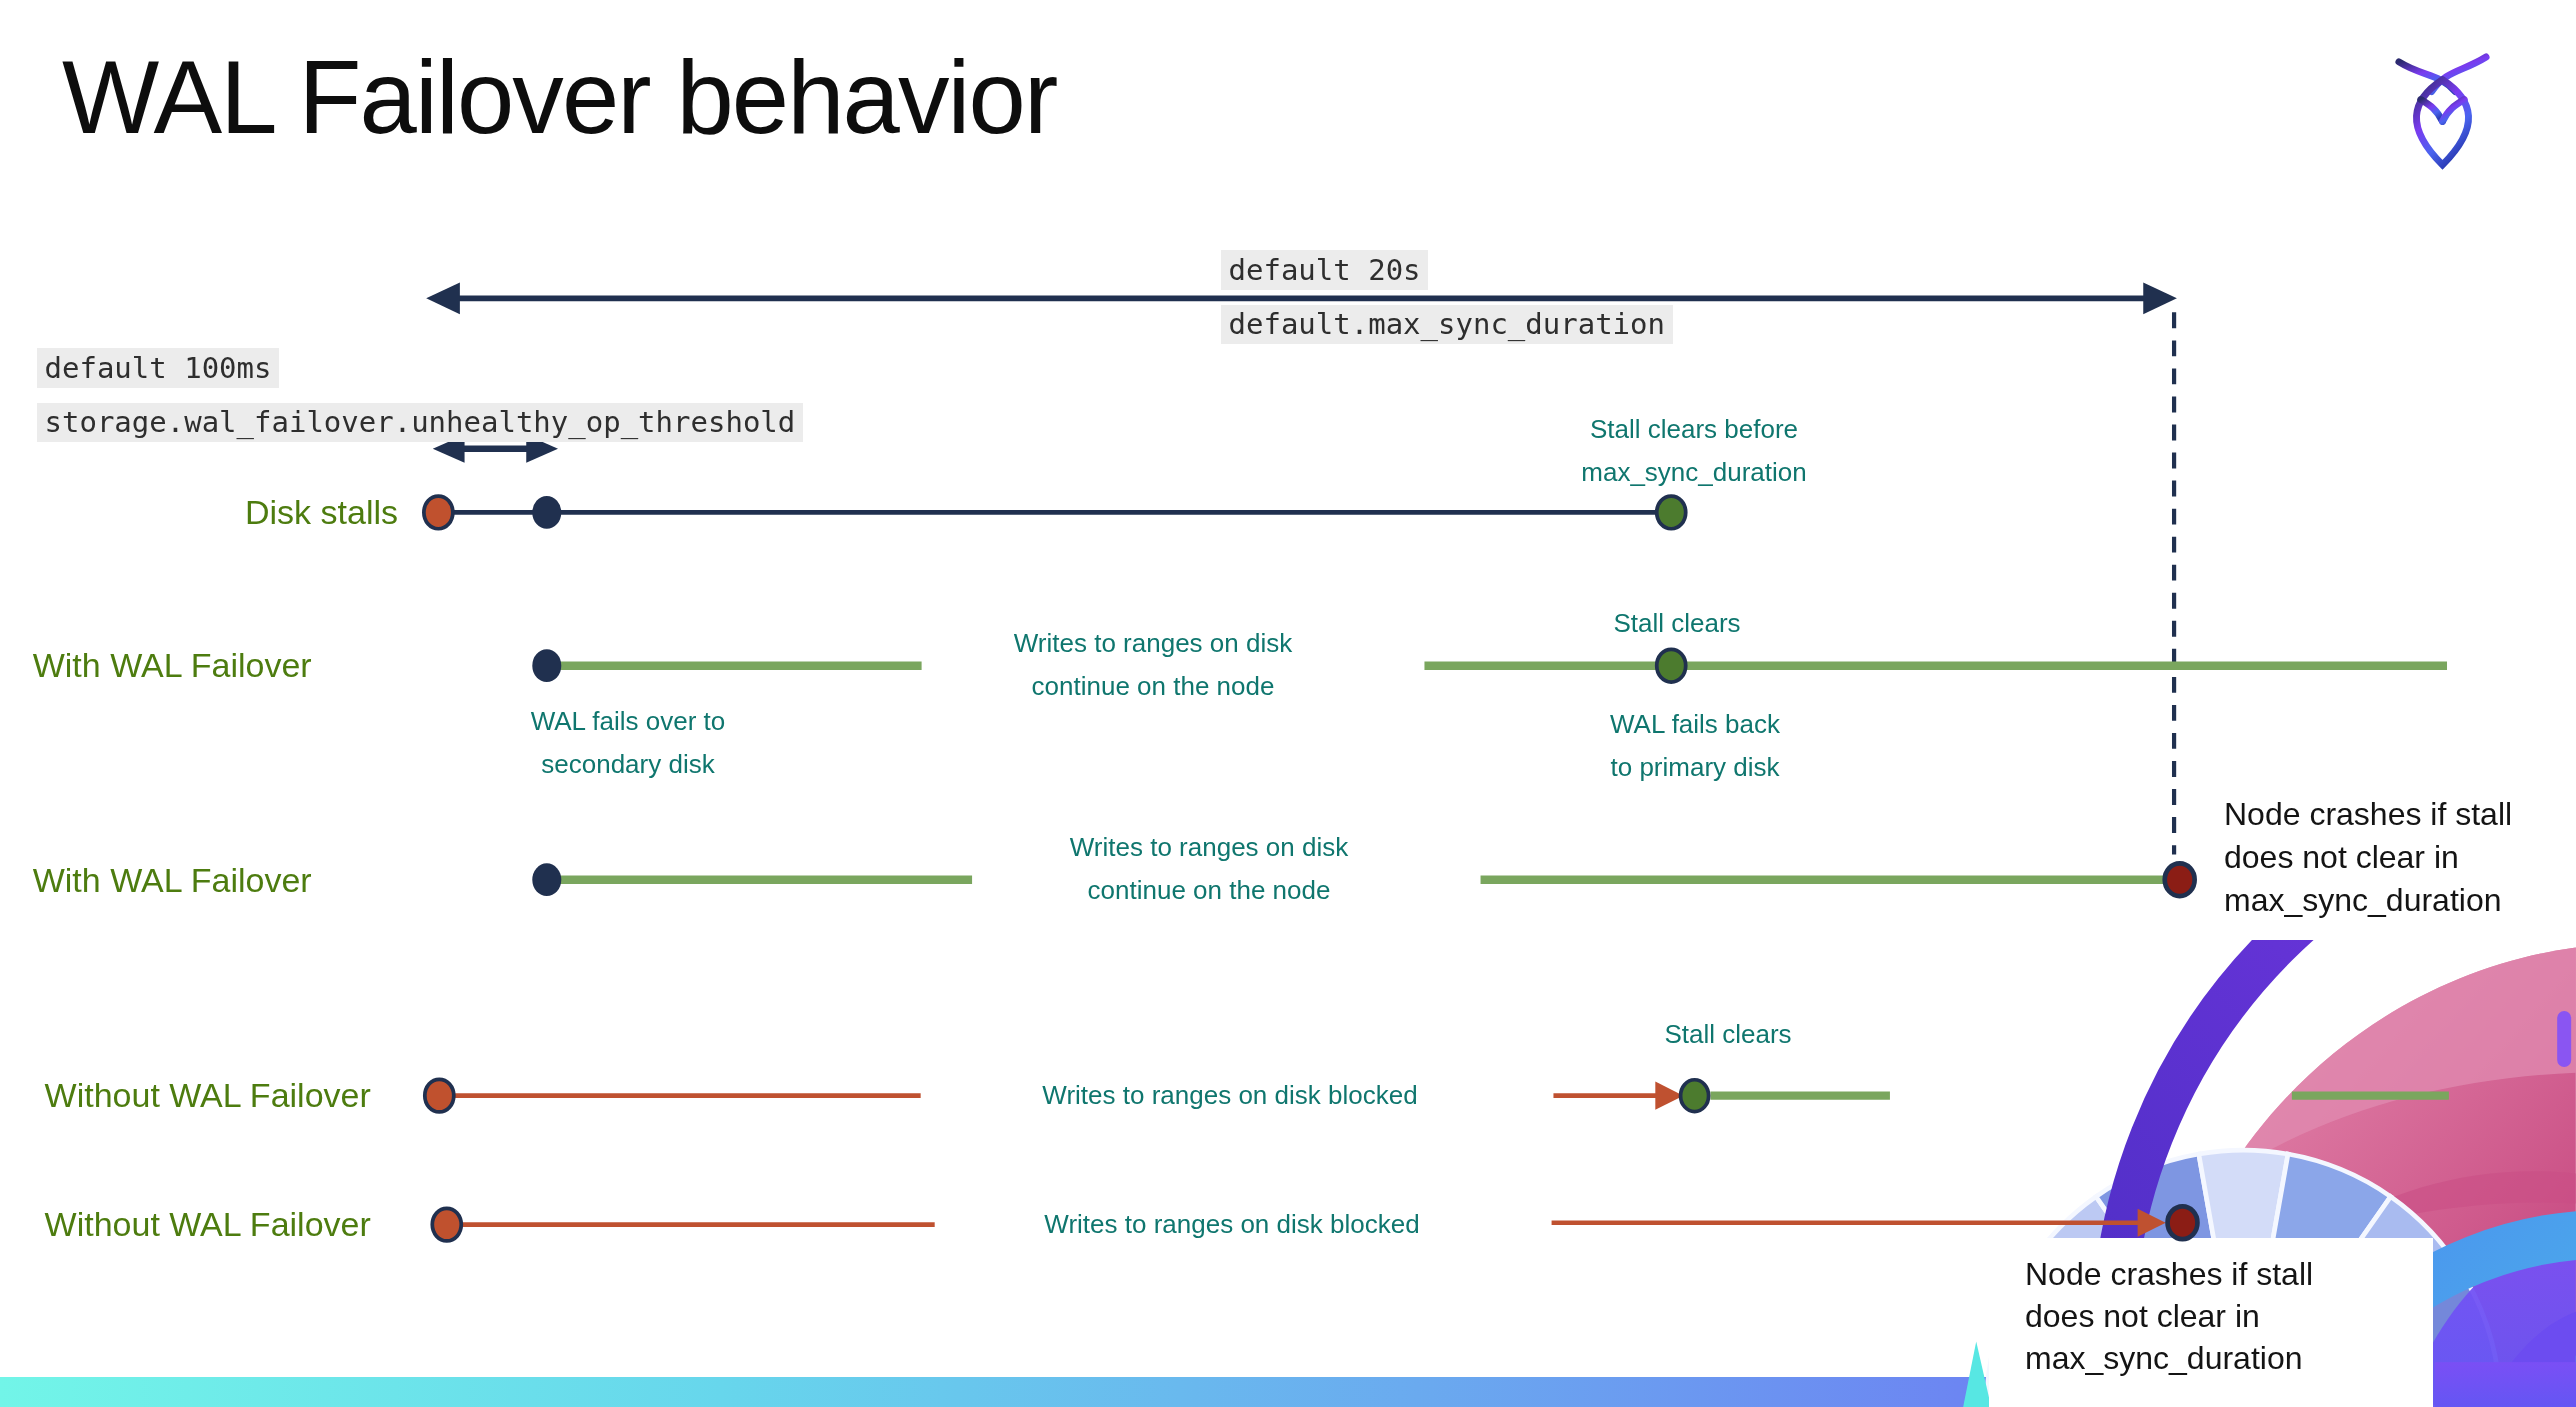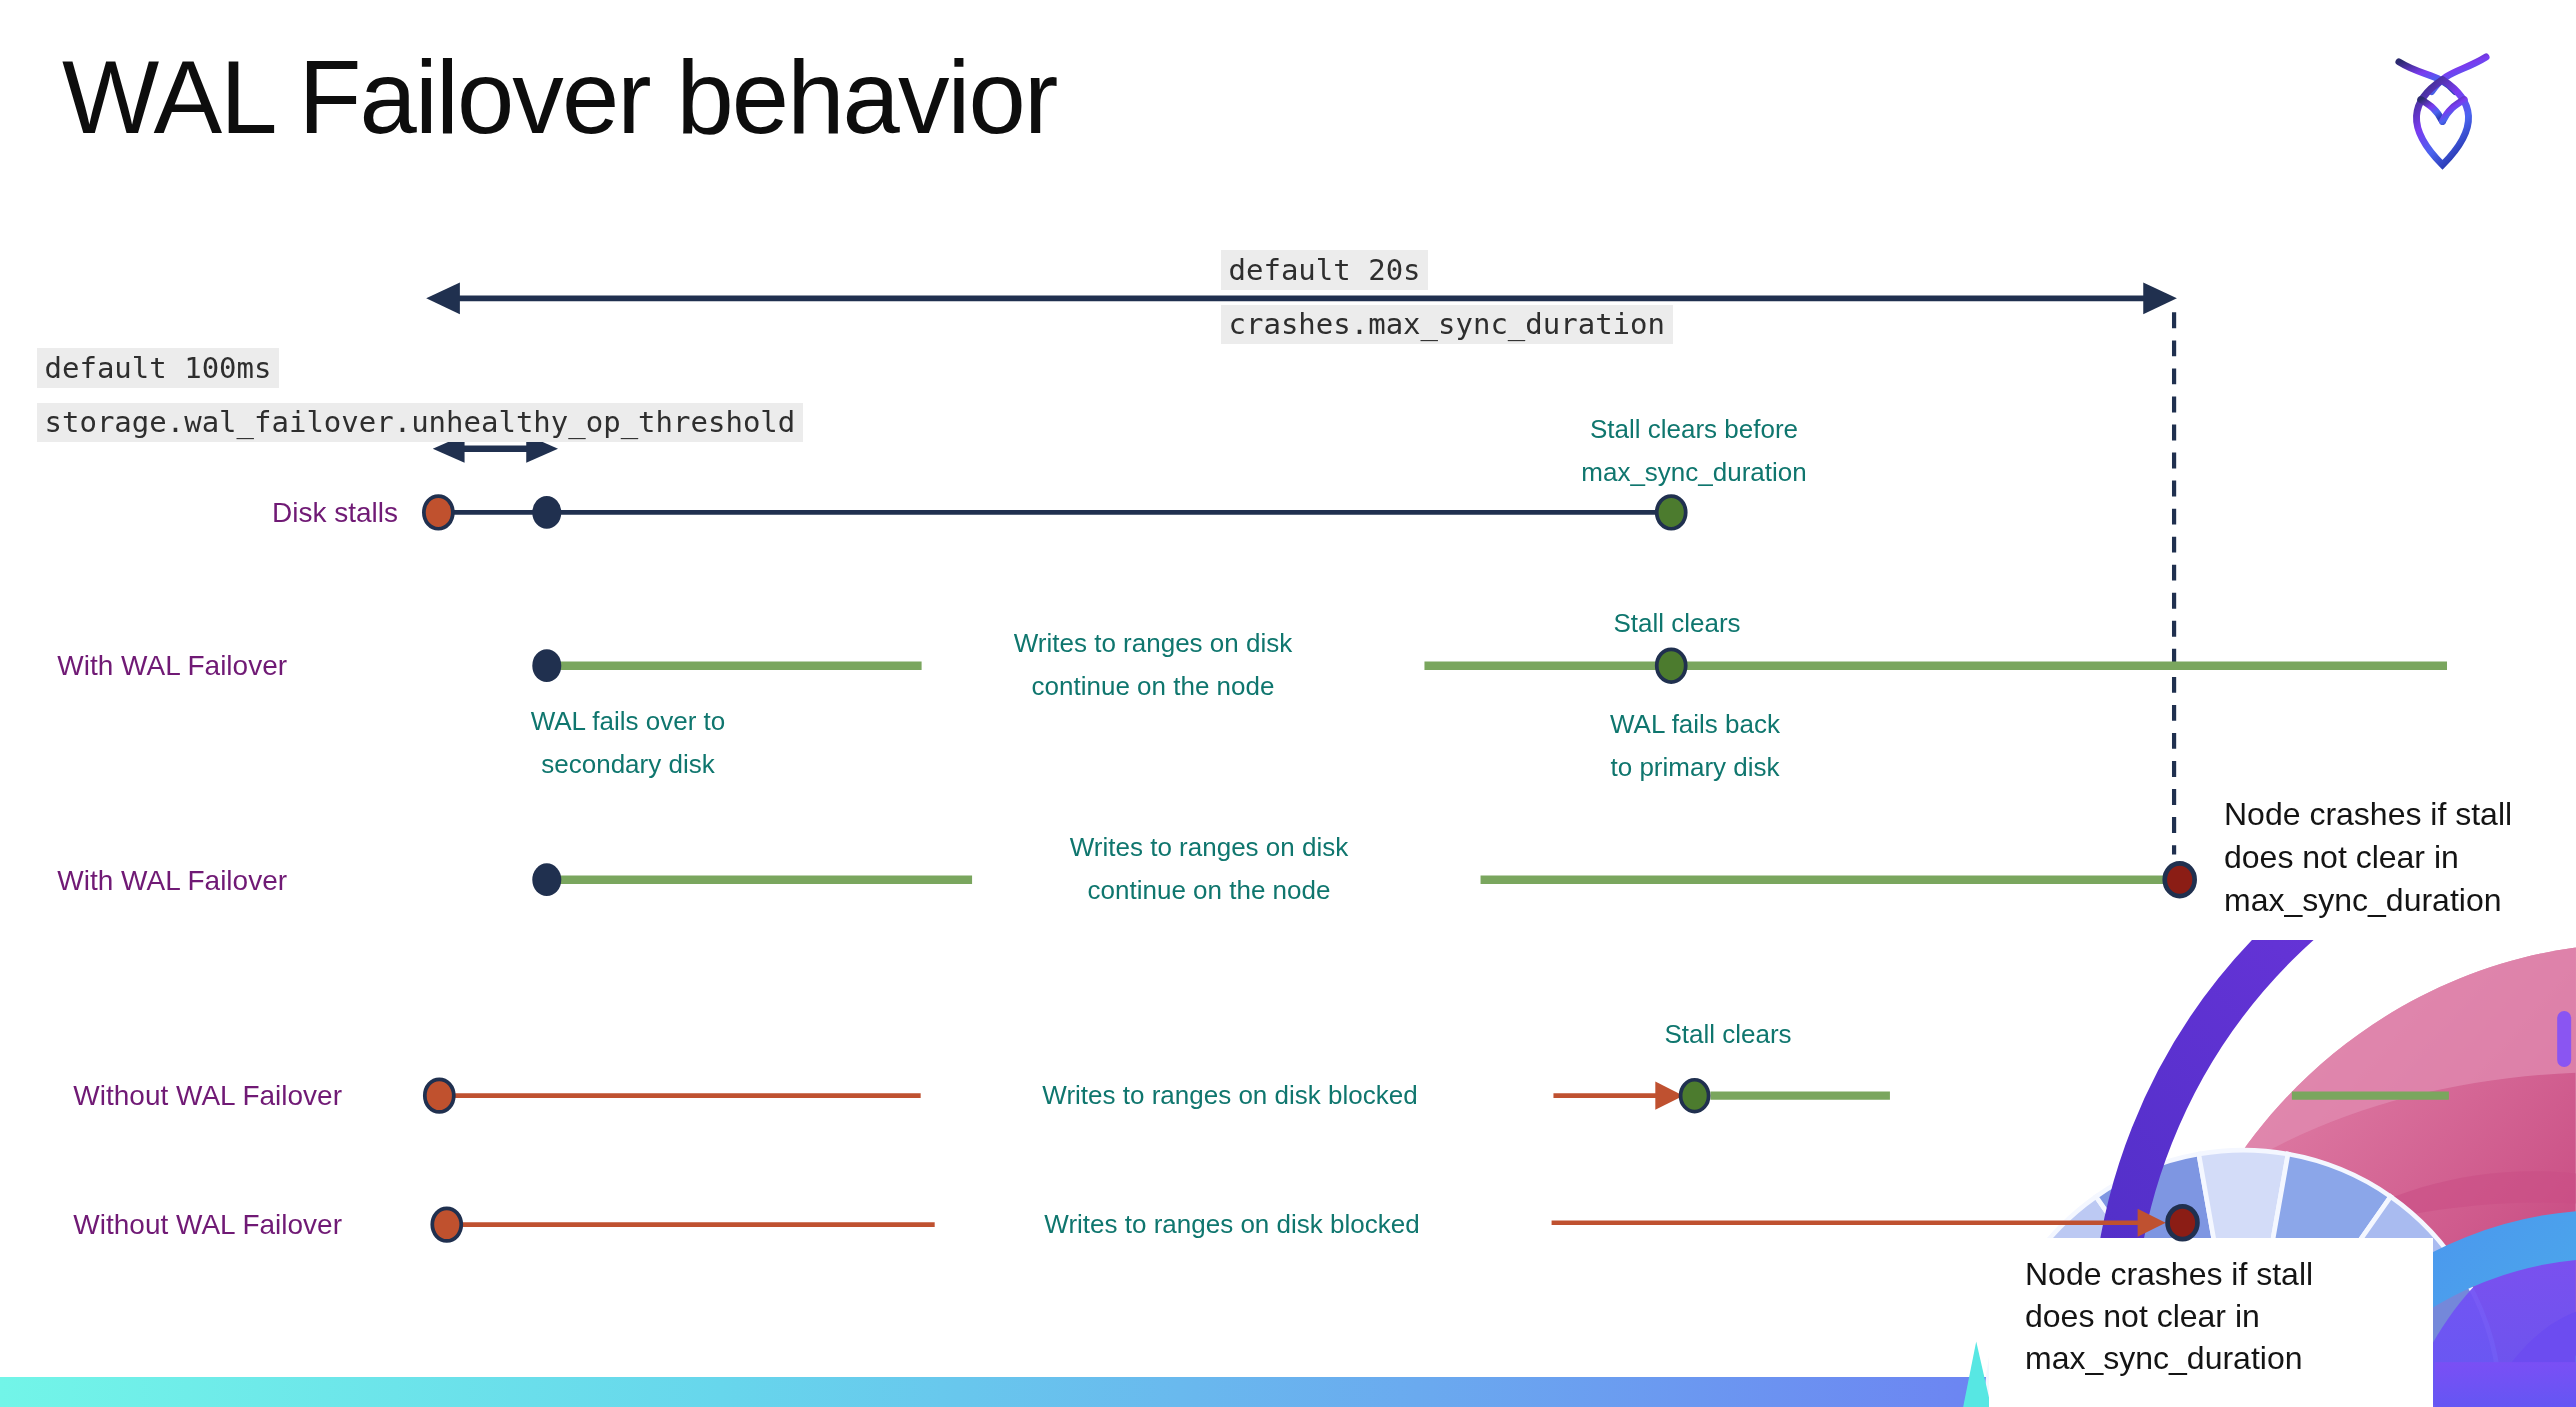--- a/index.html
+++ b/index.html
@@ -1,20 +1,20 @@
 <!DOCTYPE html>
 <html style="font-size:15px"><head>
 <meta charset="utf-8">
 <style>
   html,body{margin:0;padding:0;background:#ffffff}
   .stage{position:relative;width:2576px;height:1408px;background:#ffffff;overflow:hidden;
          font-family:"Liberation Sans","DejaVu Sans",sans-serif;color:#151515}
   .pos{position:absolute}
   .title{font-size:103px;font-weight:400;letter-spacing:-1.9px;color:#0d0d0d;white-space:nowrap}
-  .rowlbl{font-size:28px;line-height:39px;color:#701a75;transform:translateY(-50%)}
+  .rowlbl{font-size:34px;line-height:39px;color:#4d7c0f;transform:translateY(-50%)}
   .r-right{text-align:right}
   .r-center{text-align:center}
   .ann{font-size:26px;line-height:43px;color:#0f766e;text-align:center;white-space:pre-line;
        transform:translate(-50%,-50%);z-index:5;white-space:pre-line;width:max-content}
   .annL{font-size:32px;line-height:43px;color:#141414;text-align:left;white-space:pre-line;
         transform:translateY(-50%);z-index:5;width:max-content}
   .code{font-family:"DejaVu Sans Mono","Liberation Mono",monospace;font-size:29px;color:#2e2e2e;z-index:5}
   .code .cl{display:table;background:#ececec;padding:2.8px 7.5px;margin-bottom:15px;white-space:pre}
   .bar{left:0;top:1377px;width:2576px;height:31px;z-index:1;
        background:linear-gradient(90deg,#72f5e8 0%,#67d6ec 28%,#6aaaef 55%,#6c86f2 76%,#7160f4 100%)}
@@ -142,21 +142,21 @@
       <path d="M94,17 C70,32 54,30 39,52"></path>
       <path d="M50,40 C82,61 88,88 50,126 C12,88 18,61 50,40"></path>
       <path d="M50,120 L50,82"></path>
       <path d="M50,82 C44,70 38,66 28,60"></path>
       <path d="M50,82 C56,70 62,66 72,60"></path>
     </g>
   </svg>
 
   <div class="pos code" style="left:1221px;top:250px">
     <span class="cl">default 20s</span>
-    <span class="cl">crashes.max_sync_duration</span>
+    <span class="cl">default.max_sync_duration</span>
   </div>
   <div class="pos code" style="left:37px;top:348px">
     <span class="cl">default 100ms</span>
     <span class="cl">storage.wal_failover.unhealthy_op_threshold</span>
   </div>
 
   <div class="pos rowlbl r-right" style="left:178px;top:512px;width:220px">Disk stalls</div>
   <div class="pos rowlbl r-center" style="left:11.2px;top:665px;width:322px">With WAL Failover</div>
   <div class="pos rowlbl r-center" style="left:11.2px;top:880px;width:322px">With WAL Failover</div>
   <div class="pos rowlbl r-center" style="left:11.2px;top:1095px;width:393px">Without WAL Failover</div>

